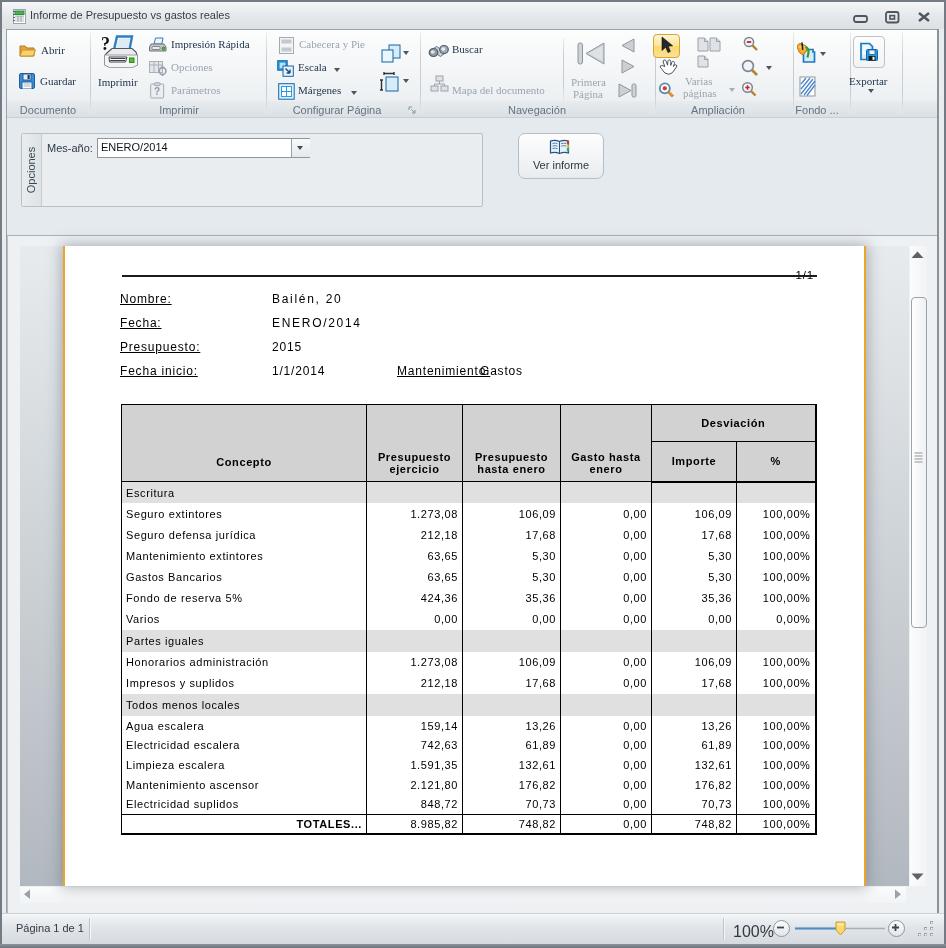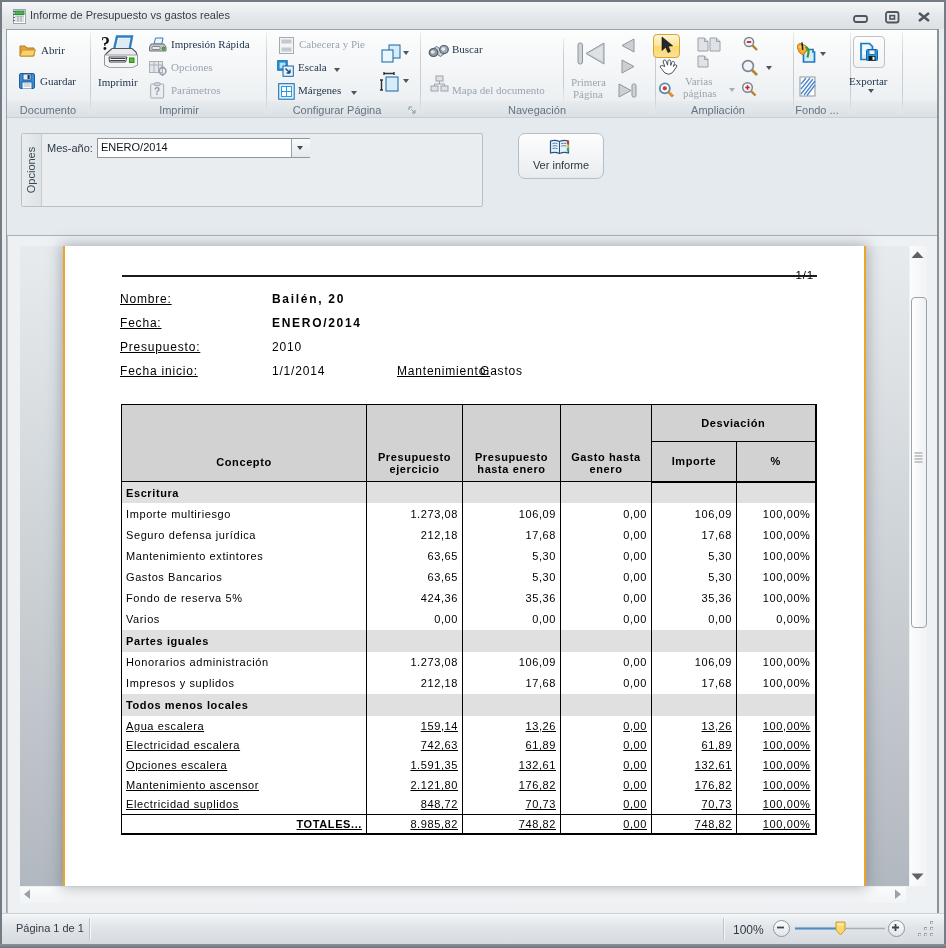--- a/index.html
+++ b/index.html
@@ -39,36 +39,36 @@
   #viewport{left:12px;top:10px;width:889px;height:640px;background:linear-gradient(#e7ebee,#cfd4d8 45%,#b2b8bf);}
   #page{left:57px;top:0px;width:801px;height:640px;background:#fff;border-left:2px solid #eda529;border-right:2px solid #eda529;box-shadow:0 0 16px 2px rgba(90,100,112,.55);}
   
   #vsb{left:902px;top:10px;width:17px;height:640px;background:linear-gradient(90deg,#fbfcfc,#f1f3f5);}
   #vsb-thumb{left:1px;top:51px;width:14px;height:329px;background:linear-gradient(90deg,#fefefe,#eff1f3);border:1px solid #9ba3aa;border-radius:4px;}
   #hsb{left:12px;top:651px;width:886px;height:16px;background:linear-gradient(#fbfcfc,#f1f3f5);}
   
   #statusbar{left:2px;top:913px;width:942px;height:30px;background:linear-gradient(#f4f6f7,#e2e6ea 40%,#d6dbdf);border-top:1px solid #cdd2d7;}
   #st-text{left:14px;top:8px;font-size:11px;color:#333a40;}
   .stsep{position:absolute;top:4px;width:1px;height:22px;background:#bec5ca;box-shadow:1px 0 0 #f4f6f8;}
-  #zoom-pct{left:731px;top:9px;font-size:12px;color:#333a40;}
+  #zoom-pct{left:731px;top:9px;font-size:16px;color:#333a40;}
   
   .pg{position:absolute;font-size:12px;color:#000;letter-spacing:0.8px;margin-top:12px;}
-  .pg.b{font-weight:bold;letter-spacing:1.7px;}
+  .pg.b{font-weight:normal;letter-spacing:1.7px;}
   .und{text-decoration:underline;}
   #rule{left:122px;top:275px;width:695px;height:2px;background:#1b1b1b;}
   #tablewrap{left:121px;top:404px;}
   table.rep{border-collapse:collapse;table-layout:fixed;width:694px;border:1.5px solid #000;border-right:2.5px solid #000;border-bottom:2.5px solid #000;}
   table.rep td{border-left:1px solid #000;border-right:1px solid #000;border-top:none;border-bottom:none;font-size:11px;letter-spacing:0.6px;padding:0 4px;overflow:hidden;white-space:nowrap;}
-  tr.r{height:21.1px;} tr.grp{height:21.8px;} tr.low{height:19.8px;text-decoration:underline;}
+  tr.r{height:21.1px;} tr.grp{height:21.8px;} tr.low{height:19.8px;}
   tr.hrow td{border:1px solid #000;}
   tr.hrow2 td{border:1px solid #000;border-bottom:2px solid #000;}
   tr.tot td{border-top:1px solid #000;}
   td.hd{background:#d2d2d2;font-weight:bold;text-align:center;letter-spacing:0.4px;}
   tr.grp td{background:#e0e0e0;}
-  td.gt{font-weight:bold;}
+  td.gt{font-weight:normal;}
   td.c{text-align:left;}
   td.n{text-align:right;}
 </style></head>
 <body>
 <div class="win">
   <div class="abs" id="titlebar"></div>
   <div class="abs" id="title-text">Informe de Presupuesto vs gastos reales</div>
   <div class="abs" id="ribbon">
     <div class="abs capstrip"></div>
     <div class="gsep" style="left:88px"></div>
@@ -396,21 +396,21 @@
     </g>
   </svg>
 
   <div class="pg" style="left:764px;top:257px;width:50px;text-align:right;font-size:11.5px;">1/1</div>
   <div class="abs" id="rule"></div>
   <div class="pg und" style="left:120px;top:280px;">Nombre:</div>
   <div class="pg b" style="left:272px;top:280px;">Bailén, 20</div>
   <div class="pg und" style="left:120px;top:304px;">Fecha:</div>
   <div class="pg b" style="left:272px;top:304px;">ENERO/2014</div>
   <div class="pg und" style="left:120px;top:328px;">Presupuesto:</div>
-  <div class="pg" style="left:272px;top:328px;">2010</div>
+  <div class="pg" style="left:272px;top:328px;">2015</div>
   <div class="pg und" style="left:120px;top:352px;">Fecha inicio:</div>
   <div class="pg" style="left:272px;top:352px;">1/1/2014</div>
   <div class="pg und" style="left:397px;top:352px;">Mantenimiento:</div>
   <div class="pg" style="left:480px;top:352px;">Gastos</div>
   <div class="abs" id="tablewrap">
   <table class="rep">
    <colgroup>
           <col style="width:245px">
           <col style="width:96px">
           <col style="width:98px">
@@ -432,21 +432,21 @@
           </tr>
    <tr class="r grp">
             <td class="gt">Escritura</td>
             <td></td>
             <td></td>
             <td></td>
             <td></td>
             <td></td>
           </tr>
    <tr class="r">
-            <td class="c">Importe multiriesgo</td>
+            <td class="c">Seguro extintores</td>
             <td class="n">1.273,08</td>
             <td class="n">106,09</td>
             <td class="n">0,00</td>
             <td class="n">106,09</td>
             <td class="n">100,00%</td>
           </tr>
    <tr class="r">
             <td class="c">Seguro defensa jurídica</td>
             <td class="n">212,18</td>
             <td class="n">17,68</td>
@@ -528,21 +528,21 @@
           </tr>
    <tr class="r low">
             <td class="c">Electricidad escalera</td>
             <td class="n">742,63</td>
             <td class="n">61,89</td>
             <td class="n">0,00</td>
             <td class="n">61,89</td>
             <td class="n">100,00%</td>
           </tr>
    <tr class="r low">
-            <td class="c">Opciones escalera</td>
+            <td class="c">Limpieza escalera</td>
             <td class="n">1.591,35</td>
             <td class="n">132,61</td>
             <td class="n">0,00</td>
             <td class="n">132,61</td>
             <td class="n">100,00%</td>
           </tr>
    <tr class="r low">
             <td class="c">Mantenimiento ascensor</td>
             <td class="n">2.121,80</td>
             <td class="n">176,82</td>

